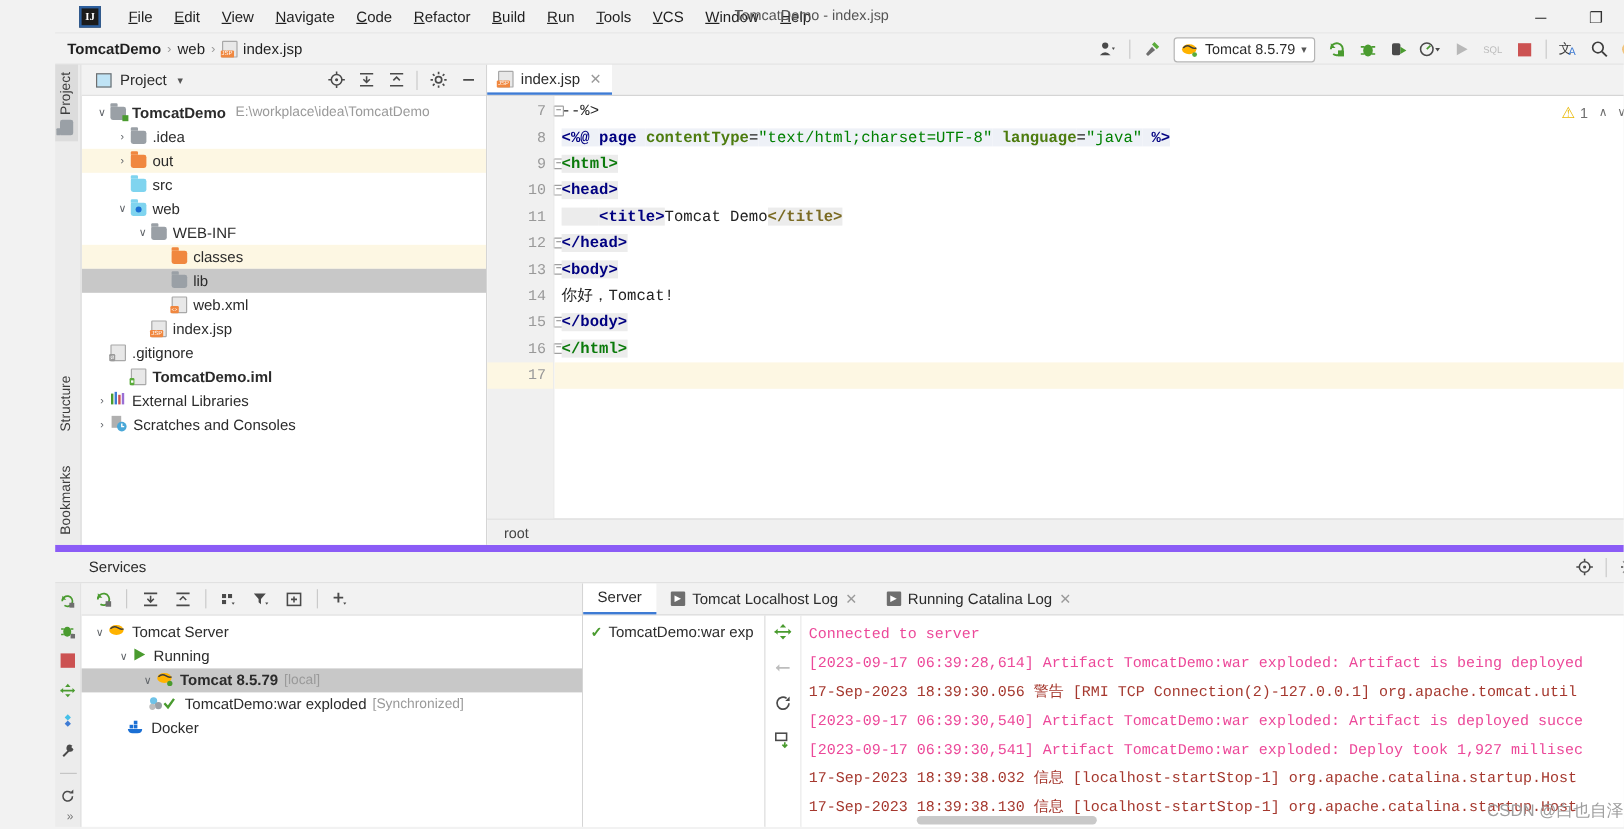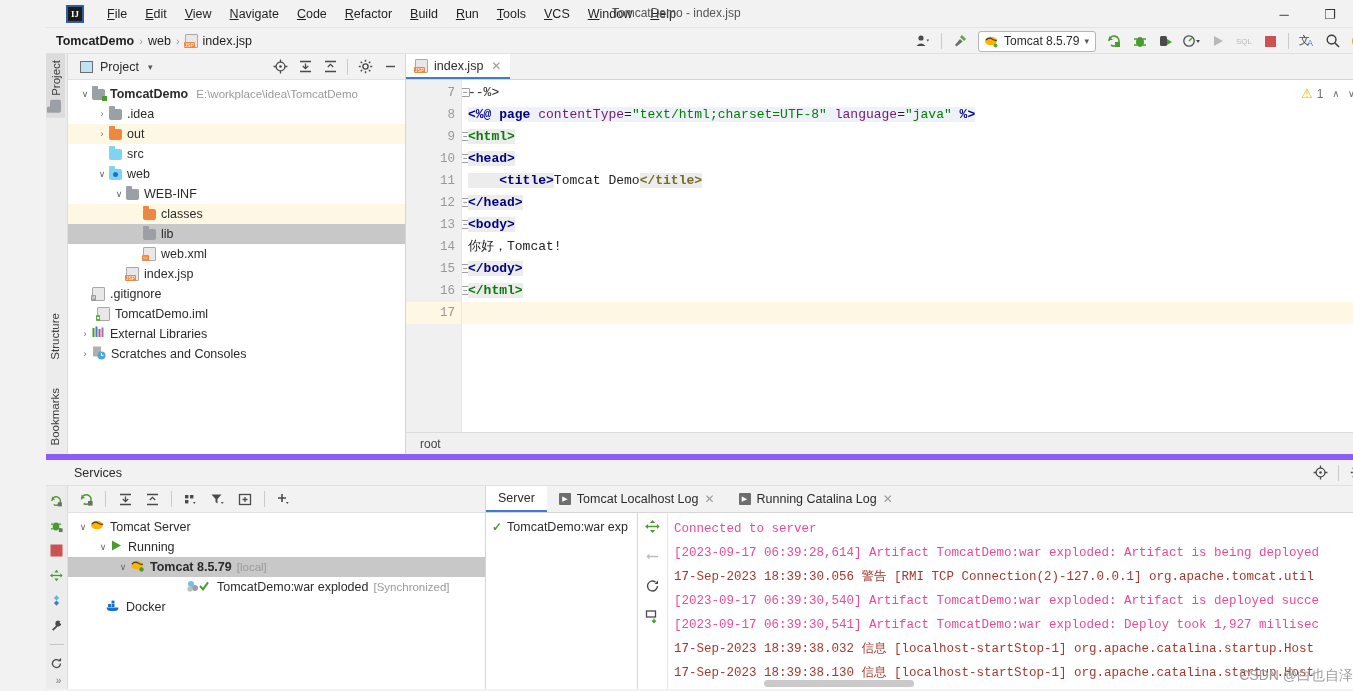--- a/index.html
+++ b/index.html
@@ -140,21 +140,21 @@
   }
   .codearea {
     flex: 1; position: relative; font-family: "Liberation Mono", monospace;
     font-size: 13px; padding-top: 2px; overflow: hidden; min-width: 0;
     border-left: 1px solid #e8e8e8;
   }
   .cline { height: 22px; line-height: 22px; padding-left: 6px; white-space: pre; }
   .cline.cur { background: #fdf7e3; }
   .c-tag { color: #000080; font-weight: bold; }
   .c-html { color: #0b7a0b; font-weight: bold; }
-  .c-attr { color: #701a75; font-weight: normal; }
+  .c-attr { color: #4d7c0f; font-weight: bold; }
   .c-str { color: #008000; }
   .c-plain { color: #222; }
   .c-title { color: #7a6a22; font-weight: bold; }
   .hlblock { background: #eef1f7; }
   .hlblock2 { background: #ececec; }
 
   .editor-right {
     width: 14px; background: #fff; position: relative; flex-shrink: 0;
     border-left: 1px solid #ededed;
   }
@@ -471,21 +471,21 @@
             </span>
             <span class="tlabel">index.jsp</span>
           </div>
           <div class="tnode" style="">
             <span class="twist"></span>
             <span class="ftype">
               <span class="tag" style="background:#9a9a9a;font-size:4px">Ø</span>
             </span>
             <span class="tlabel">.gitignore</span>
           </div>
-          <div class="tnode" style="padding-left: 15px;">
+          <div class="tnode" style="padding-left: 27px; font-weight: bold;">
             <span class="twist"></span>
             <span class="ftype">
               <span class="tag" style="background:#5aab3a;font-size:4px">■</span>
             </span>
             <span class="tlabel">TomcatDemo.iml</span>
           </div>
           <div class="tnode" style="padding-left: 10px;">
             <span class="twist">›</span>
             <span><svg width="13" height="13" viewBox="0 0 13 13">
                 <rect x="0.5" y="2" width="2" height="9" fill="#4a9b2f"></rect>
@@ -721,21 +721,21 @@
             <div class="snode sel" style="padding-left: 48px;">
               <span class="twist">∨</span>
               <span style="display:inline-block"><svg width="15" height="13" viewBox="0 0 15 13">
                   <ellipse cx="7" cy="6" rx="6" ry="4.2" fill="#ffb300"></ellipse>
                   <path d="M2 5 q3-3 6-1 q3 2 5 1" stroke="#3c3c3c" stroke-width="1.2" fill="none"></path>
                   <circle cx="11.5" cy="10.5" r="2.2" fill="#4a9b2f"></circle>
                 </svg></span>
               <span class="tlabel bold">Tomcat 8.5.79</span>
               <span class="tpath" style="margin-left:5px">[local]</span>
             </div>
-            <div class="snode" style="padding-left: 104px; text-align: center;">
+            <div class="snode" style="padding-left: 41px; text-align: center;">
               <span class="twist"></span>
               <span><svg width="26" height="14" viewBox="0 0 26 14">
                   <circle cx="5" cy="5" r="3" fill="#6fc3e8"></circle>
                   <circle cx="9" cy="9" r="3" fill="#9aa0a6"></circle>
                   <circle cx="4" cy="10" r="2.6" fill="#bdbdbd"></circle>
                   <path d="M14 7 l3 3.4 5 -7" stroke="#4a9b2f" stroke-width="2" fill="none"></path>
                 </svg></span>
               <span class="tlabel">TomcatDemo:war exploded</span>
               <span class="tpath" style="margin-left:5px">[Synchronized]</span>
             </div>

